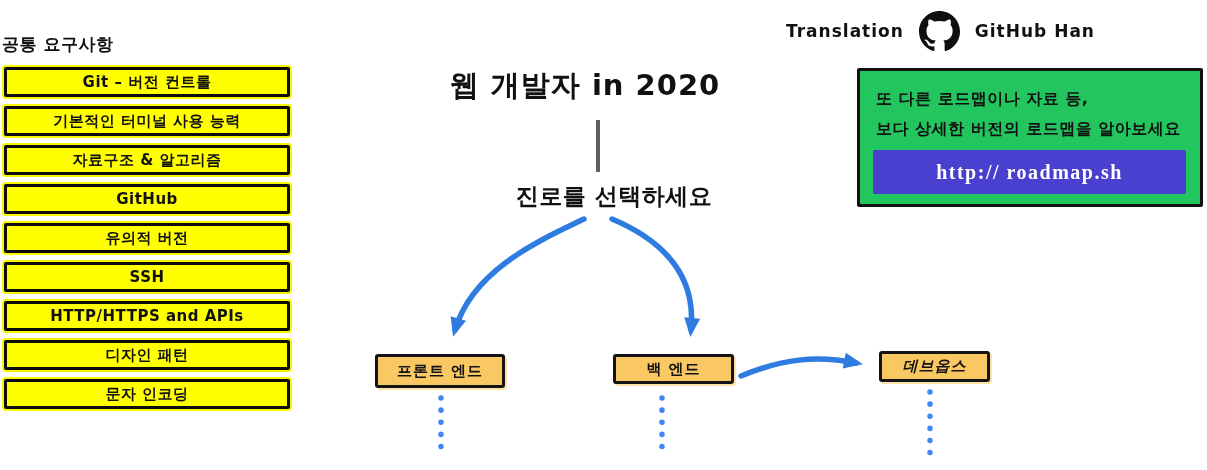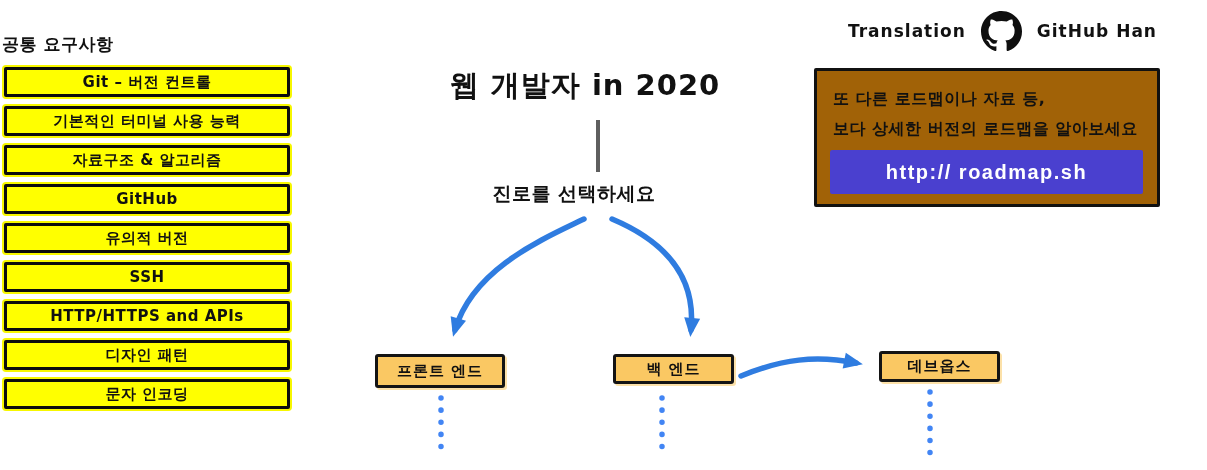--- a/index.html
+++ b/index.html
@@ -23,55 +23,55 @@
     box-shadow:0 0 0 2px #f7f700;
     display:flex;align-items:center;justify-content:center;
     font-size:15px;font-weight:bold;letter-spacing:.5px;white-space:nowrap;
   }
   
   .main-title{
     position:absolute;left:435px;top:66px;width:300px;text-align:center;
     font-size:29px;font-weight:bold;letter-spacing:1px;white-space:nowrap;
   }
   .choose-prompt{
-    position:absolute;left:424px;top:181px;width:300px;text-align:center;
-    font-size:19px;font-weight:bold;letter-spacing:.5px;white-space:nowrap;
+    position:absolute;left:464px;top:181px;width:300px;text-align:center;
+    font-size:23px;font-weight:bold;letter-spacing:.5px;white-space:nowrap;
   }
   
   .node{
     position:absolute;box-sizing:border-box;
     background:#fac863;border:3px solid #141414;border-radius:3px;
     box-shadow:2px 2px 0 rgba(250,200,99,.55);
     display:flex;align-items:center;justify-content:center;
     font-size:15px;font-weight:bold;letter-spacing:1px;white-space:nowrap;
   }
   .node-frontend{left:375px;top:354px;width:130px;height:34px;}
   .node-backend{left:613px;top:354px;width:121px;height:30px;}
-  .node-devops{left:879px;top:351px;width:121px;height:31px;}
+  .node-devops{left:879px;top:351px;width:111px;height:31px;font-style:italic;}
   
   .credits{
-    position:absolute;left:848px;top:10px;height:42px;
+    position:absolute;left:786px;top:10px;height:42px;
     display:flex;align-items:center;gap:15px;
   }
   .credits .label,.credits .author{
     font-size:17px;font-weight:bold;letter-spacing:1px;white-space:nowrap;
   }
   .gh-icon{width:41px;height:41px;display:block;}
   
   .info-box{
-    position:absolute;left:814px;top:68px;width:346px;height:139px;
-    box-sizing:border-box;border:3px solid #111;background:#a16207;border-radius:2px;
+    position:absolute;left:857px;top:68px;width:346px;height:139px;
+    box-sizing:border-box;border:3px solid #111;background:#22c55e;border-radius:2px;
   }
   .info-line1{position:absolute;left:16px;top:18px;font-size:16px;font-weight:bold;letter-spacing:.5px;white-space:nowrap;}
   .info-line2{position:absolute;left:16px;top:48px;font-size:16px;font-weight:bold;letter-spacing:.5px;white-space:nowrap;}
   .roadmap-btn{
     position:absolute;left:13px;right:14px;top:79px;height:44px;
     background:#4a40cf;border:none;border-radius:2px;cursor:pointer;
     color:#fff;font-size:20px;font-weight:bold;letter-spacing:1.5px;
-    font-family:Liberation Sans, sans-serif;display:flex;align-items:center;justify-content:center;white-space:nowrap;
+    font-family:Liberation Serif, serif;display:flex;align-items:center;justify-content:center;white-space:nowrap;
   }
   
   .overlay{position:absolute;left:0;top:0;pointer-events:none;}
 </style>
 </head>
 <body>
 
 <div class="canvas">
 
   <svg class="overlay" width="1207" height="470" viewBox="0 0 1207 470">

